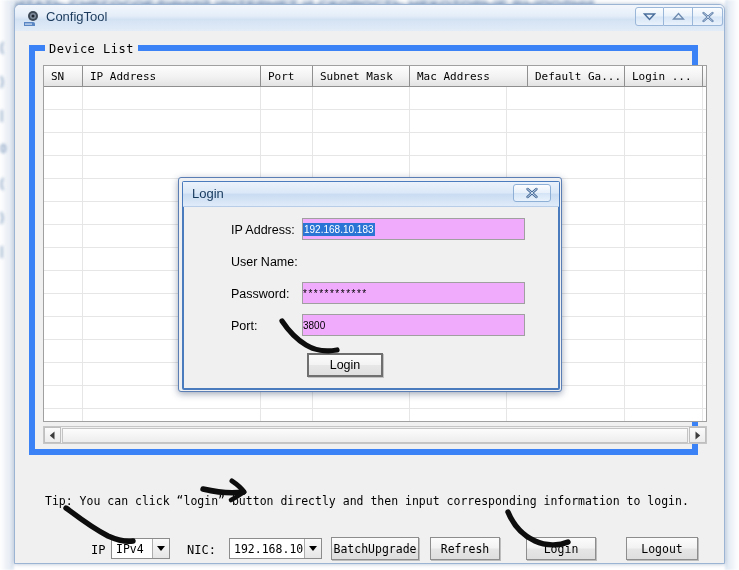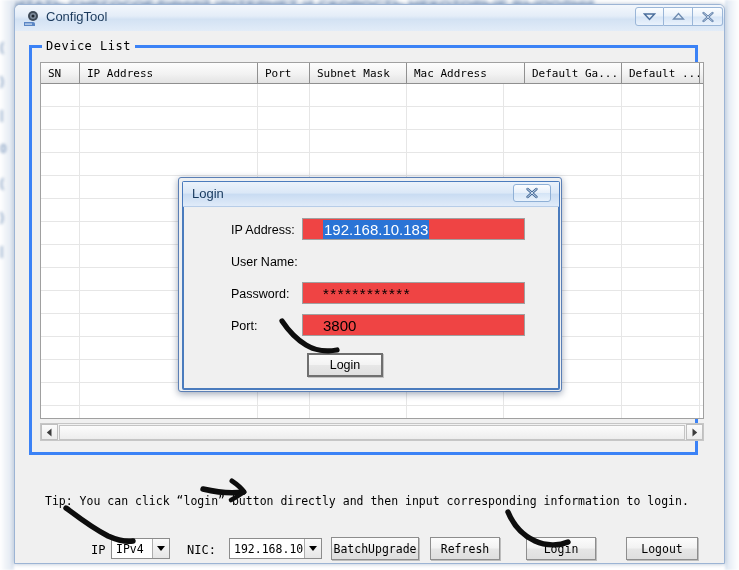--- a/index.html
+++ b/index.html
@@ -86,21 +86,21 @@
   #client {
     position: absolute; left: 0; top: 26px;
     width: 709px; height: 532px;
     background: #f0f0f0;
   }
 
   
   #device-group {
     position: absolute; left: 14px; top: 14px;
     width: 669px; height: 410px;
-    border: 3px solid #3b82f6;
+    border: 6px solid #3b82f6;
     box-sizing: border-box;
     background: transparent;
   }
   #device-group-label {
     position: absolute; left: 10px; top: -9px;
     background: #f0f0f0;
     padding: 0 4px;
     font-family: "DejaVu Sans Mono", monospace;
     font-size: 12px; color: #000;
     letter-spacing: .5px;
@@ -256,26 +256,26 @@
     background: #f0f0f0;
   }
   .form-label {
     position: absolute;
     font-size: 12.5px; color: #000;
     font-family: "Liberation Sans", sans-serif;
   }
   .form-input {
     position: absolute;
     height: 22px;
-    background: #ef4444;
+    background: #f0abfc;
     border: 1px solid #a0a0a0;
     box-sizing: border-box;
     display: flex; align-items: center;
-    padding-left: 20px;
-    font-size: 15px; color: #000;
+    padding-left: 0;
+    font-size: 10px; color: #000;
     overflow: hidden;
   }
   .sel-text {
     background: #2a74d6; color: #ffffff;
     padding: 1px 1px 1px 1px;
   }
   .dlg-btn {
     position: absolute; height: 24px;
     background: linear-gradient(to bottom,#fcfcfc 0%,#f3f3f3 48%,#e7e7e7 52%,#dfdfdf 100%);
     border: 1px solid #8a8a8a;
@@ -339,21 +339,21 @@
       <div id="device-group-label">Device List</div>
 
       <div id="table-wrap">
         <div id="table-head">
             <div class="th" style="width: 39px; flex: 0 0 39px;">SN</div>
             <div class="th" style="width: 178px; flex: 0 0 178px;">IP Address</div>
             <div class="th" style="width: 52px; flex: 0 0 52px;">Port</div>
             <div class="th" style="width: 97px; flex: 0 0 97px;">Subnet Mask</div>
             <div class="th" style="width: 118px; flex: 0 0 118px;">Mac Address</div>
             <div class="th" style="width: 97px; flex: 0 0 97px;">Default Ga...</div>
-            <div class="th" style="width: 78px; flex: 0 0 78px;">Default ...</div>
+            <div class="th" style="width: 78px; flex: 0 0 78px;">Login ...</div>
             <div class="th" style="width: 44px; flex: 0 0 44px;">Http</div>
           </div>
         <div class="grid-rows" id="table-body">
             <div class="grid-row">
               <div class="grid-cell" style="width: 39px; flex: 0 0 39px;"></div>
               <div class="grid-cell" style="width: 178px; flex: 0 0 178px;"></div>
               <div class="grid-cell" style="width: 52px; flex: 0 0 52px;"></div>
               <div class="grid-cell" style="width: 97px; flex: 0 0 97px;"></div>
               <div class="grid-cell" style="width: 97px; flex: 0 0 97px;"></div>
               <div class="grid-cell" style="width: 118px; flex: 0 0 118px;"></div>

